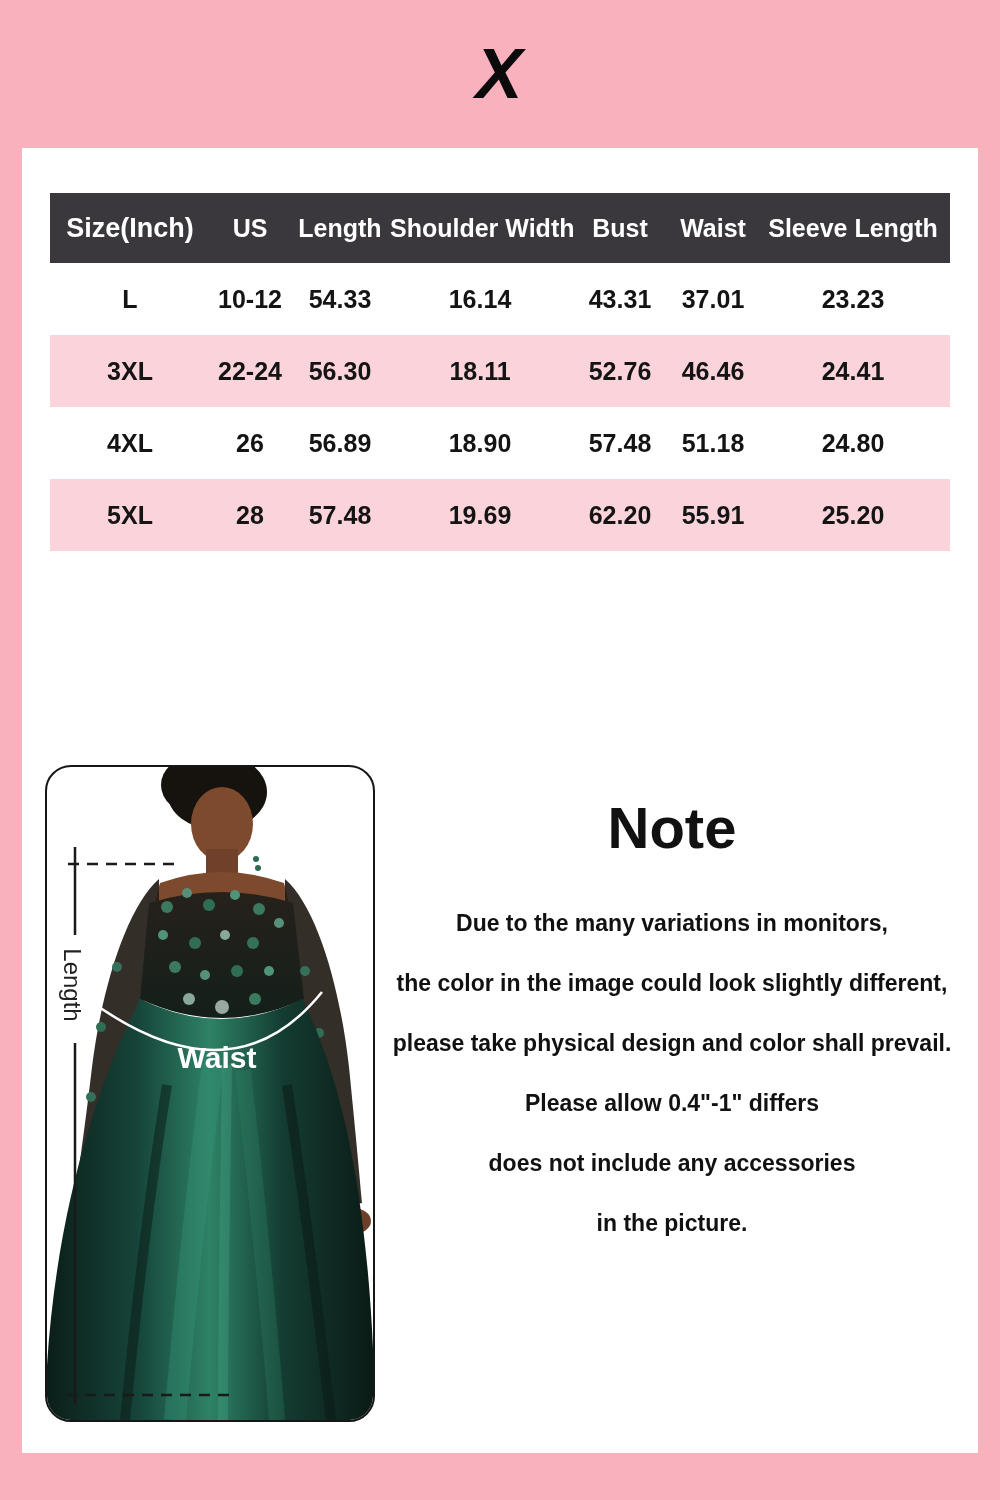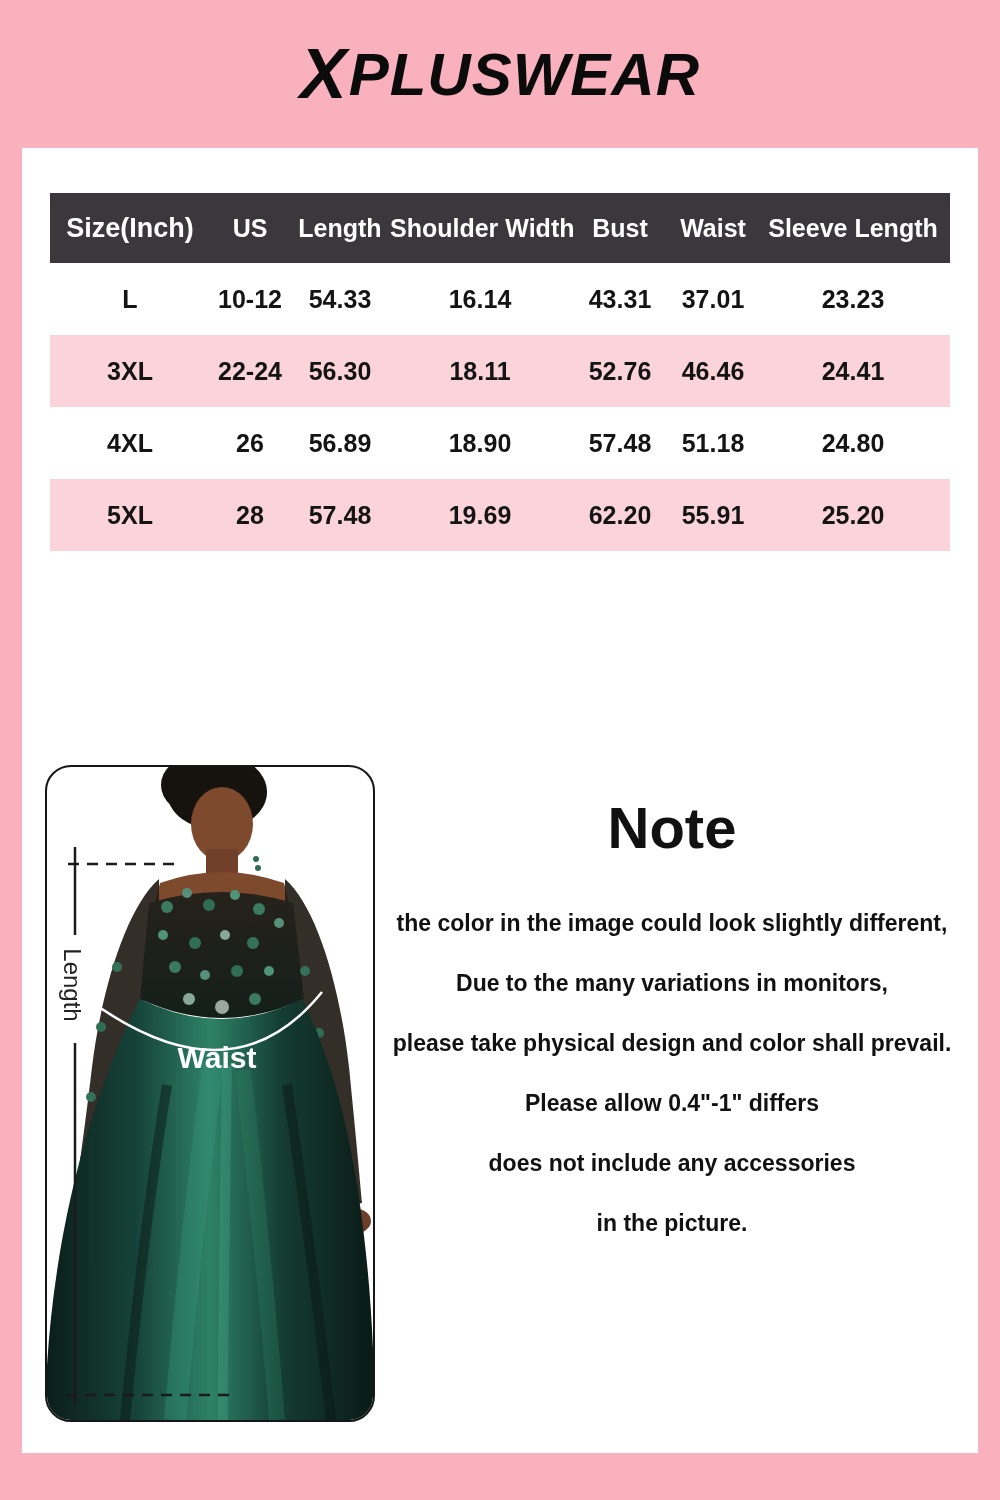--- a/index.html
+++ b/index.html
@@ -43,21 +43,20 @@
   .note-lines{margin-top:30px;}
   .note-line{height:60px;line-height:60px;font-size:23px;font-weight:600;white-space:nowrap;}
 </style>
 </head>
 <body>
 
 <div class="page">
 
   <div class="logo">
     <span class="logo-x">X</span>
-      <span>PLUSWEAR</span>
   </div>
 
   <div class="card">
 
     <table class="size-table">
       <colgroup>
         <col style="width:160px">
           <col style="width:80px">
           <col style="width:100px">
         <col style="width:180px">
@@ -194,22 +193,22 @@
         </g>
         <path d="M38 230 Q 183.5 338.5 275 225" stroke="#ffffff" stroke-width="2.5" fill="none"></path>
       </svg>
       <div class="length-label">Length</div>
       <div class="waist-label">Waist</div>
     </div>
 
     <div class="note-block">
       <div class="note-title">Note</div>
       <div class="note-lines">
+        <div class="note-line">Due to the many variations in monitors,</div>
         <div class="note-line">the color in the image could look slightly different,</div>
-        <div class="note-line">Due to the many variations in monitors,</div>
         <div class="note-line">please take physical design and color shall prevail.</div>
         <div class="note-line">Please allow 0.4"-1" differs</div>
         <div class="note-line">does not include any accessories</div>
         <div class="note-line">in the picture.</div>
       </div>
     </div>
 
   </div>
 </div>
 

